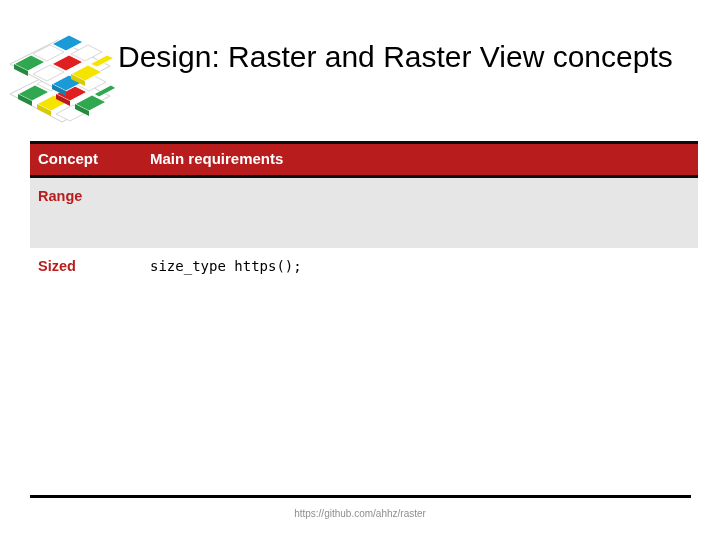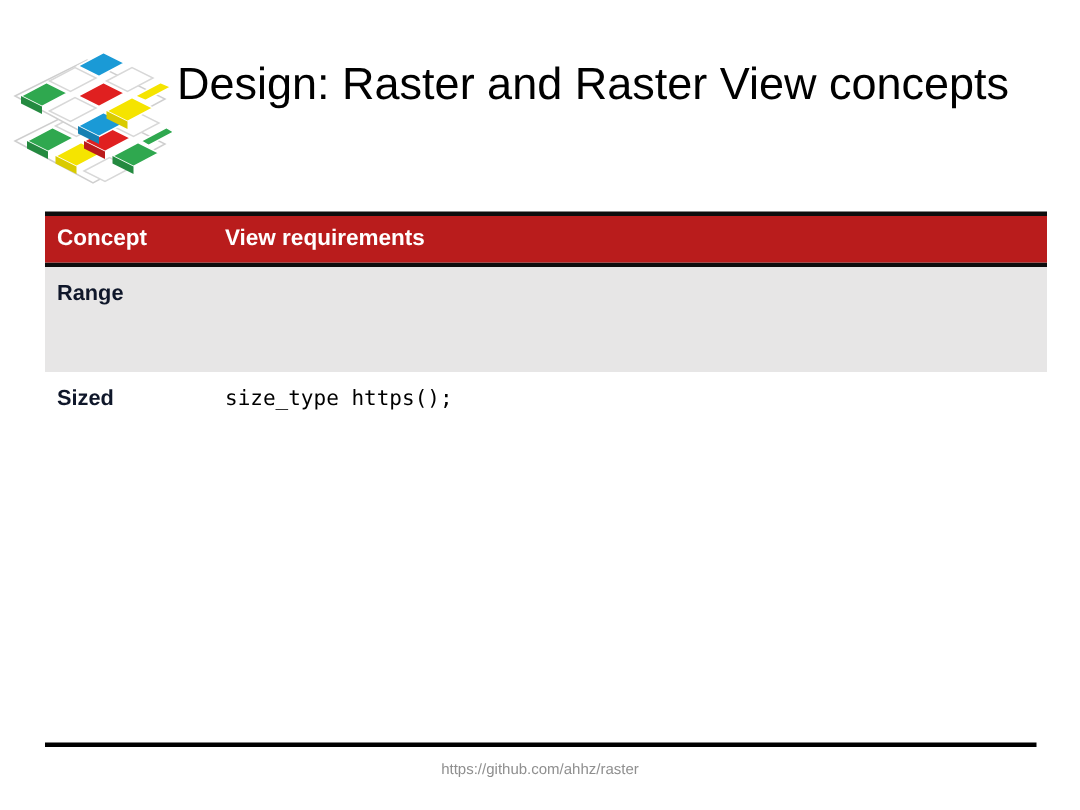--- a/index.html
+++ b/index.html
@@ -70,21 +70,21 @@
   .trow.shaded { background: #E7E6E6; }
   .trow.plain  { background: #ffffff; }
 
   .c-concept {
     position: absolute;
     left: 8px;
     top: 10px;
     width: 110px;
     font-size: 14.5px;
     font-weight: bold;
-    color: #0f172a;
+    color: #b91c1c;
   }
   .c-req {
     position: absolute;
     left: 120px;
     top: 8px;
     right: 4px;
     font-family: "DejaVu Sans Mono", "Liberation Mono", monospace;
     font-size: 14px;
     line-height: 20px;
     color: #000000;
@@ -167,21 +167,21 @@
   </div>
 
   <div id="title">Design: Raster and Raster View concepts</div>
 
   <div id="table">
 
     <div class="rule-top"></div>
 
     <div class="thead">
       <div class="cell" style="left:8px;">Concept</div>
-      <div class="cell" style="left:120px;">View requirements</div>
+      <div class="cell" style="left:120px;">Main requirements</div>
     </div>
 
     <div class="rule-top"></div>
 
     <div class="trow shaded r-range">
       <div class="c-concept">Range</div>
     </div>
 
     <div class="trow plain r-sized">
       <div class="c-concept">Sized</div>

